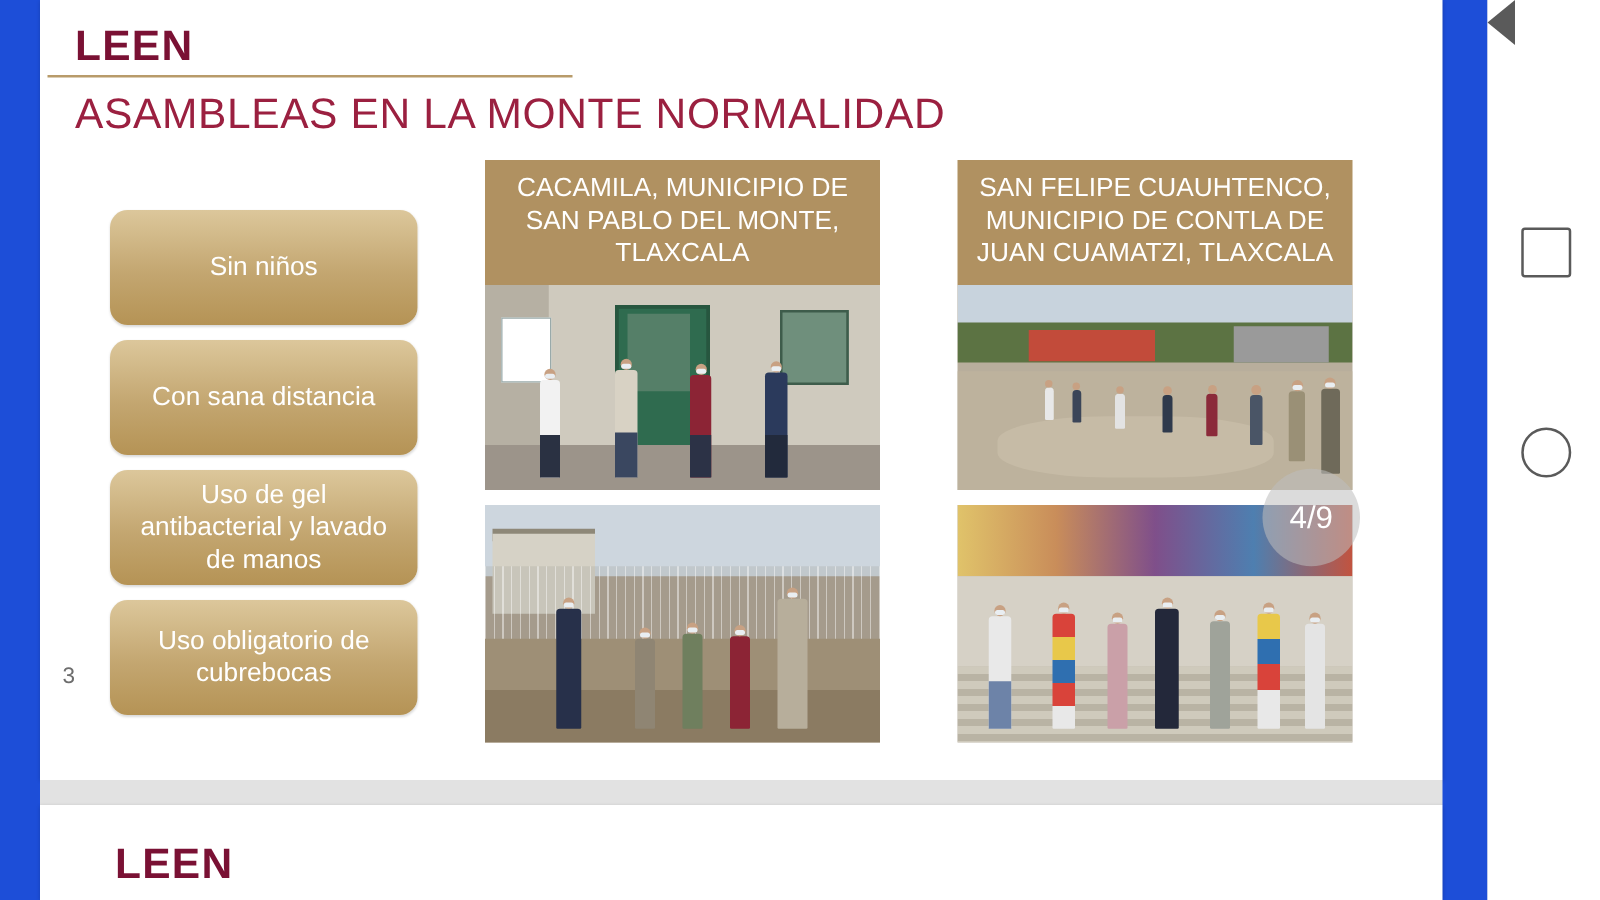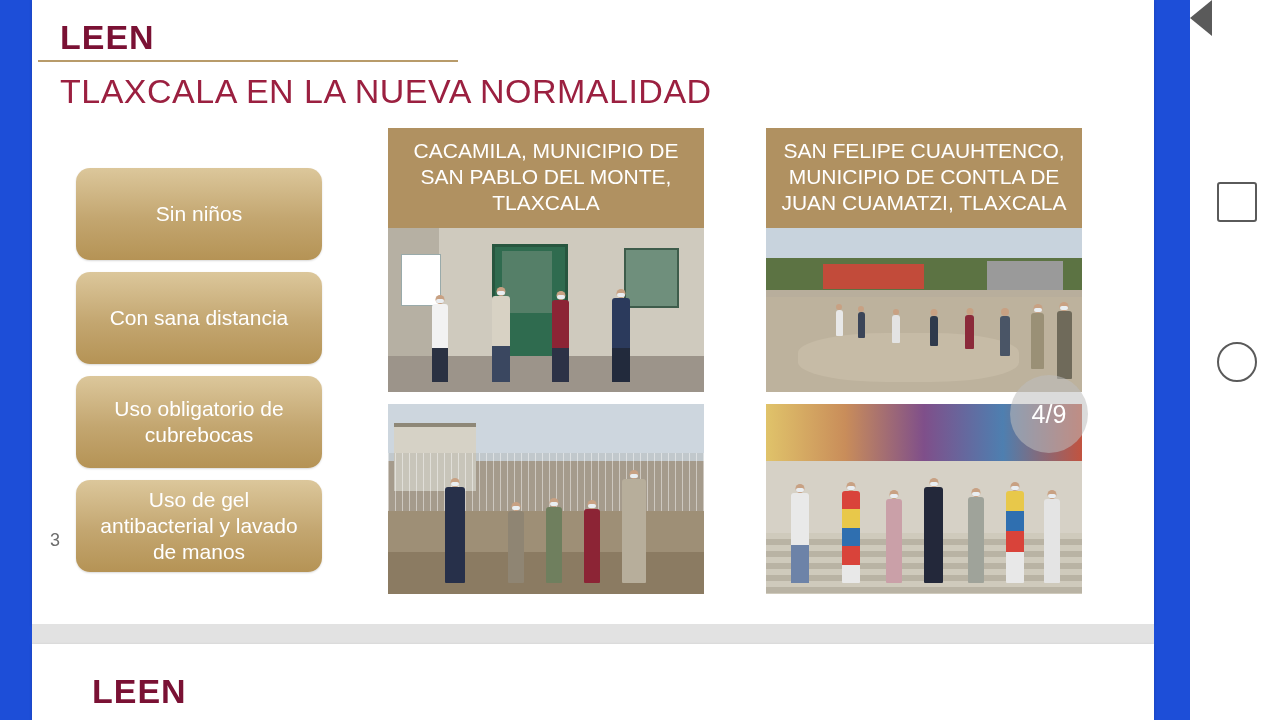--- a/index.html
+++ b/index.html
@@ -88,21 +88,21 @@
     position: absolute;
     left: 18px;
     top: 530px;
     font-size: 18px;
     color: #6d6d6d;
   }
 
   
   .pill-list {
     position: absolute;
-    left: 44px;
+    left: 56px;
     top: 168px;
     width: 246px;
   }
   .pill {
     position: relative;
     width: 246px;
     border-radius: 14px;
     background: linear-gradient(180deg, #dcc79b 0%, #c3a670 55%, #b59355 100%);
     color: #ffffff;
     display: flex;
@@ -266,35 +266,35 @@
 <body>
 
 <div id="root">
 
   <div class="viewer">
 
     <div class="slide">
 
       <div class="brand">LEEN</div>
       <div class="brand-rule"></div>
-      <div class="slide-title">TLAXCALA EN LA NUEVA NORMALIDAD</div>
+      <div class="slide-title">ASAMBLEAS EN LA MONTE NORMALIDAD</div>
       <div class="page-number">3</div>
 
       <div class="pill-list">
         <div class="pill h1">
           <span>Sin niños</span>
         </div>
         <div class="pill h1">
           <span>Con sana distancia</span>
         </div>
+        <div class="pill h2">
+          <span>Uso de gel antibacterial y lavado de manos</span>
+        </div>
         <div class="pill h1">
           <span>Uso obligatorio de cubrebocas</span>
-        </div>
-        <div class="pill h2">
-          <span>Uso de gel antibacterial y lavado de manos</span>
         </div>
       </div>
 
       <div class="grid">
 
         <div class="col left">
           <div class="cap">CACAMILA, MUNICIPIO DE SAN PABLO DEL MONTE, TLAXCALA</div>
 
           <div class="photo top p1">
             <div class="wall"></div>

